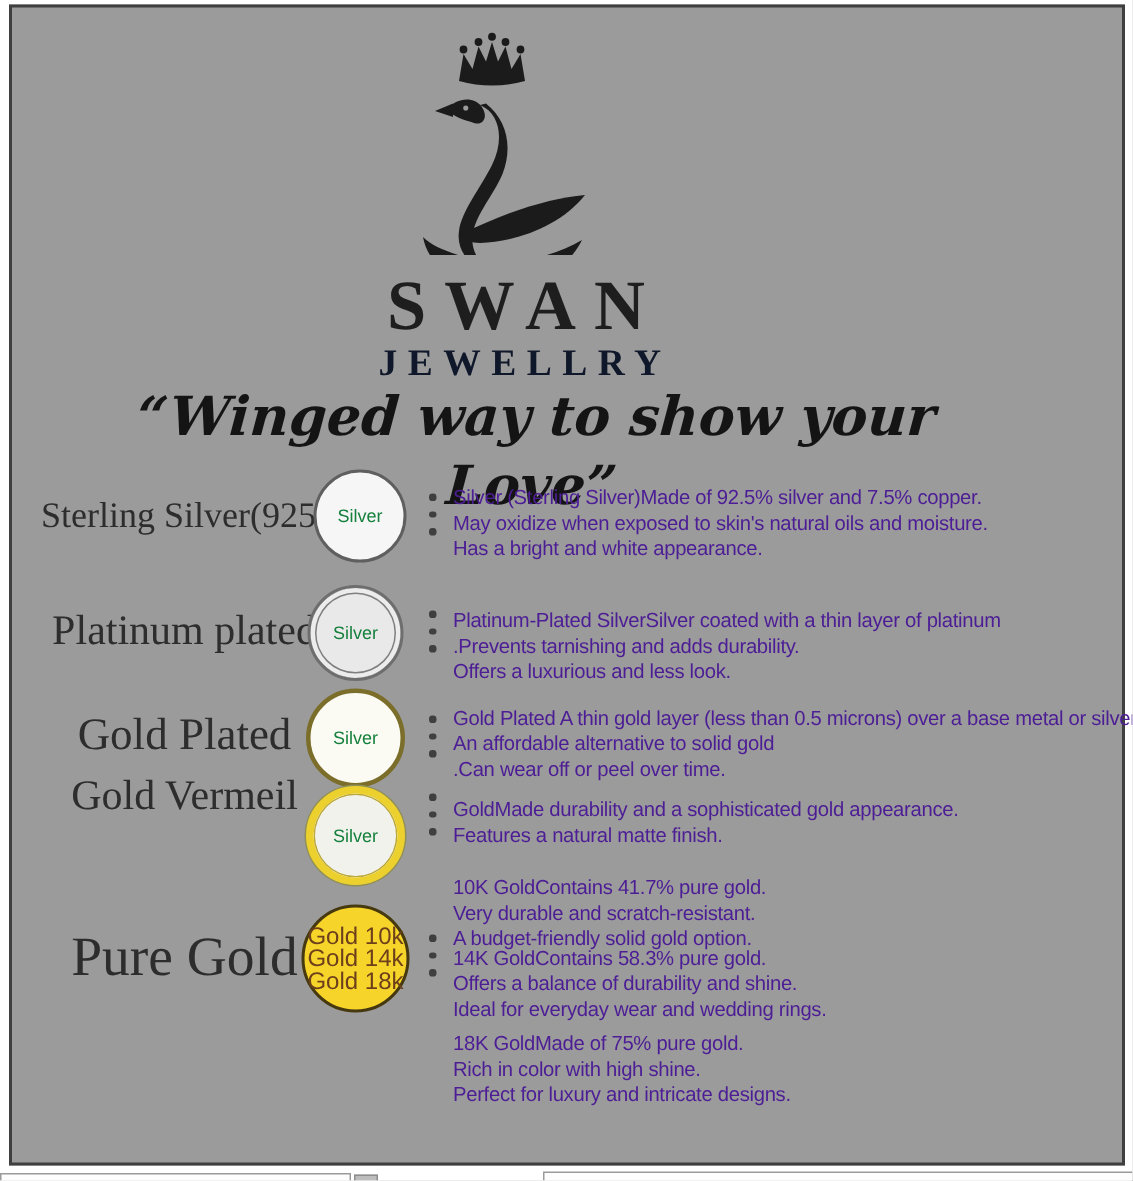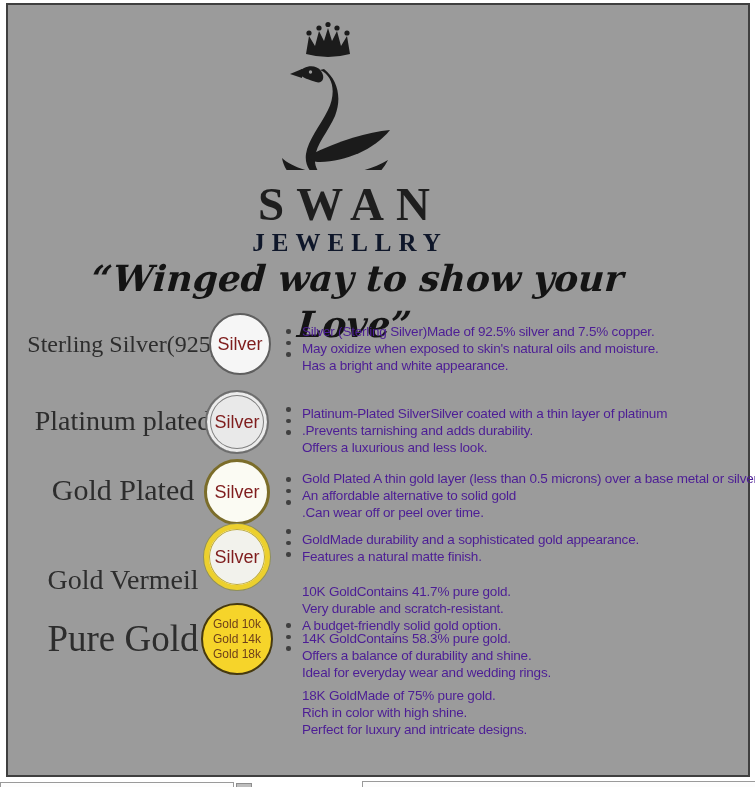--- a/index.html
+++ b/index.html
@@ -32,29 +32,29 @@
 
   
   .row-label {
     position:absolute; left:0; width:230px; text-align:center;
     font-family:"Liberation Serif", serif; color:#2d2d2d; white-space:nowrap;
   }
   .badge {
     position:absolute; border-radius:50%; box-sizing:border-box;
     display:flex; flex-direction:column; align-items:center; justify-content:center;
   }
-  .badge-label { font-size:18px; line-height:16px; color:#7f1d1d; }
+  .badge-label { font-size:12px; line-height:16px; color:#15803d; }
   .b1 { background:#f6f6f6; border:2px solid #5f5f5f; }
   .b2 { background:#e9e9e9; border:2px solid #6e6e6e;
         box-shadow: inset 0 0 0 3px #ececec, inset 0 0 0 4px #7f7f7f; }
   .b3 { background:#fbfbf3; border:3px solid #7b6d2a; }
   .b4 { background:#f2f2ec; border:5px solid #ecd02e;
         box-shadow: 0 0 0 1px #8f8f5a, inset 0 0 0 1px #bba83a; }
   .b5 { background:#f6d42a; border:2px solid #46390f; }
-  .b5 .badge-label { font-size:12px; line-height:15px; color:#6d3f1b; }
+  .b5 .badge-label { font-size:16px; line-height:15px; color:#6d3f1b; }
 
   .dots { position:absolute; display:flex; flex-direction:column; gap:7px; }
   .dot  { width:4.5px; height:4.5px; border-radius:50%; background:#3f3f3f; }
 
   .desc { position:absolute; left:294px; }
   .desc-line {
     font-size:13.5px; line-height:17px; color:#4c1d95;
     letter-spacing:-0.2px; white-space:nowrap;
   }
 
@@ -126,21 +126,21 @@
       <div class="dot"></div>
       <div class="dot"></div>
       <div class="dot"></div>
     </div>
     <div class="desc" style="top:465px;">
       <div class="desc-line">Gold Plated A thin gold layer (less than 0.5 microns) over a base metal or silver.</div>
       <div class="desc-line">An affordable alternative to solid gold</div>
       <div class="desc-line">.Can wear off or peel over time.</div>
     </div>
 
-    <div class="row-label" style="top:558px; font-size:28px; line-height:33px;">Gold Vermeil</div>
+    <div class="row-label" style="top:509px; font-size:28px; line-height:33px;">Gold Vermeil</div>
     <div class="badge b4" style="left:196px; top:519px; width:66px; height:66px;">
       <div class="badge-label">Silver</div>
     </div>
     <div class="dots" style="left:278px; top:524px;">
       <div class="dot"></div>
       <div class="dot"></div>
       <div class="dot"></div>
     </div>
     <div class="desc" style="top:526px;">
       <div class="desc-line">GoldMade durability and a sophisticated gold appearance.</div>

